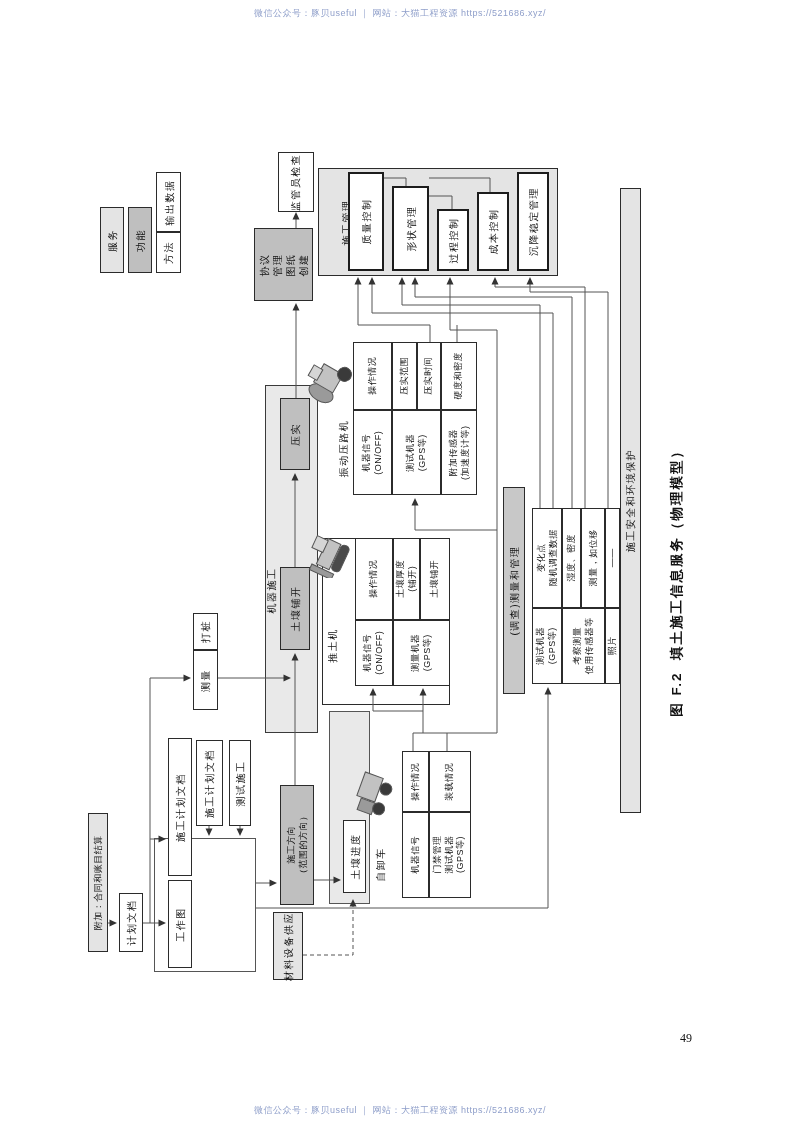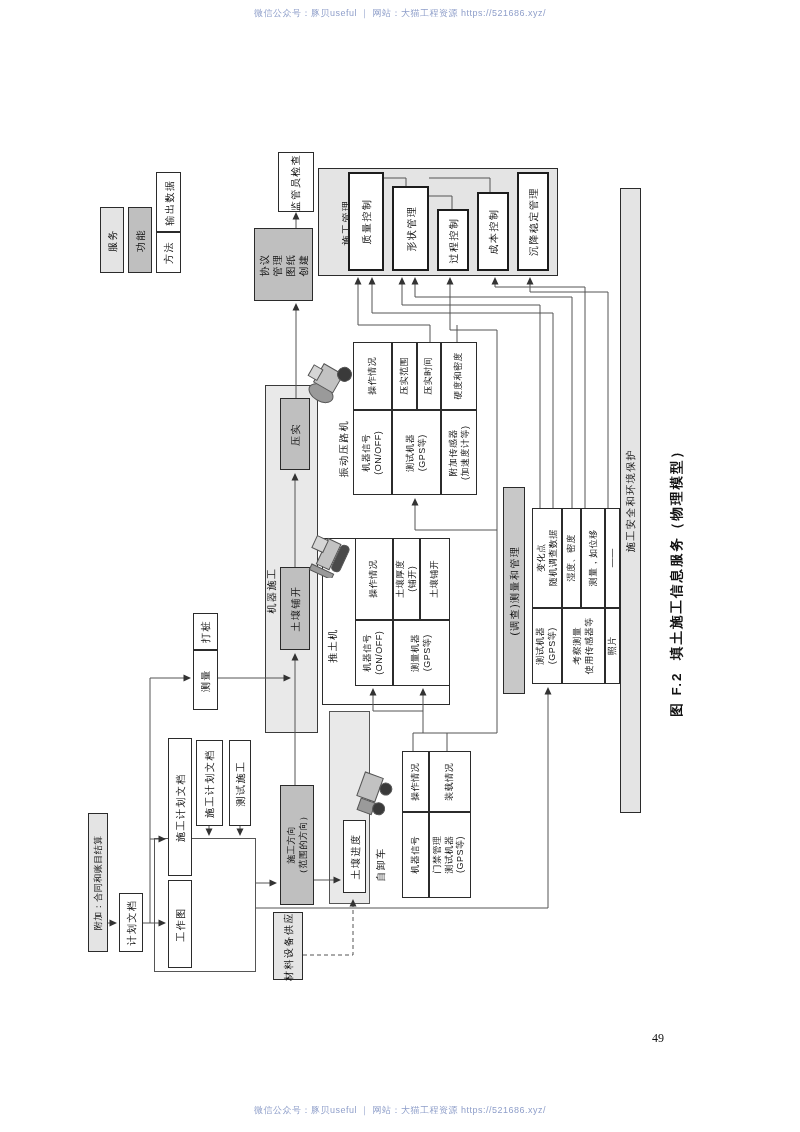--- a/index.html
+++ b/index.html
@@ -1,21 +1,21 @@
 <!DOCTYPE html>
 <html><head>
 <meta charset="utf-8">
 <style>
   html,body{margin:0;padding:0;background:#fff;}
   .page{position:relative;width:800px;height:1132px;background:#ffffff;overflow:hidden;
         font-family:"Liberation Sans",sans-serif;color:#111;}
   .wm{position:absolute;width:100%;text-align:center;font-size:9px;color:#8f9fca;letter-spacing:0.5px;}
   .docnum{position:absolute;top:84px;right:88px;font-size:13.5px;font-weight:bold;
           font-family:"Liberation Serif",serif;letter-spacing:0.5px;}
-  .pagenum{position:absolute;left:652px;top:1031px;font-size:12px;font-family:"Liberation Serif",serif;}
+  .pagenum{position:absolute;left:680px;top:1031px;font-size:12px;font-family:"Liberation Serif",serif;}
   
   .nbox{position:absolute;box-sizing:border-box;border:1.5px solid #2b2b2b;background:#fff;
         display:flex;align-items:center;justify-content:center;overflow:visible;}
   .nfill{background:#e4e4e4;}
   .ndark{background:#bfbfbf;}
   .noborder{border:none;background:transparent;}
   .vt{transform:rotate(-90deg);white-space:pre;text-align:center;font-size:10px;line-height:1.3;
       letter-spacing:1.5px;color:#111;display:block;}
   .vt.small{font-size:9px;letter-spacing:0.5px;}
   .vt.big{font-size:13.5px;font-weight:bold;letter-spacing:2px;}

